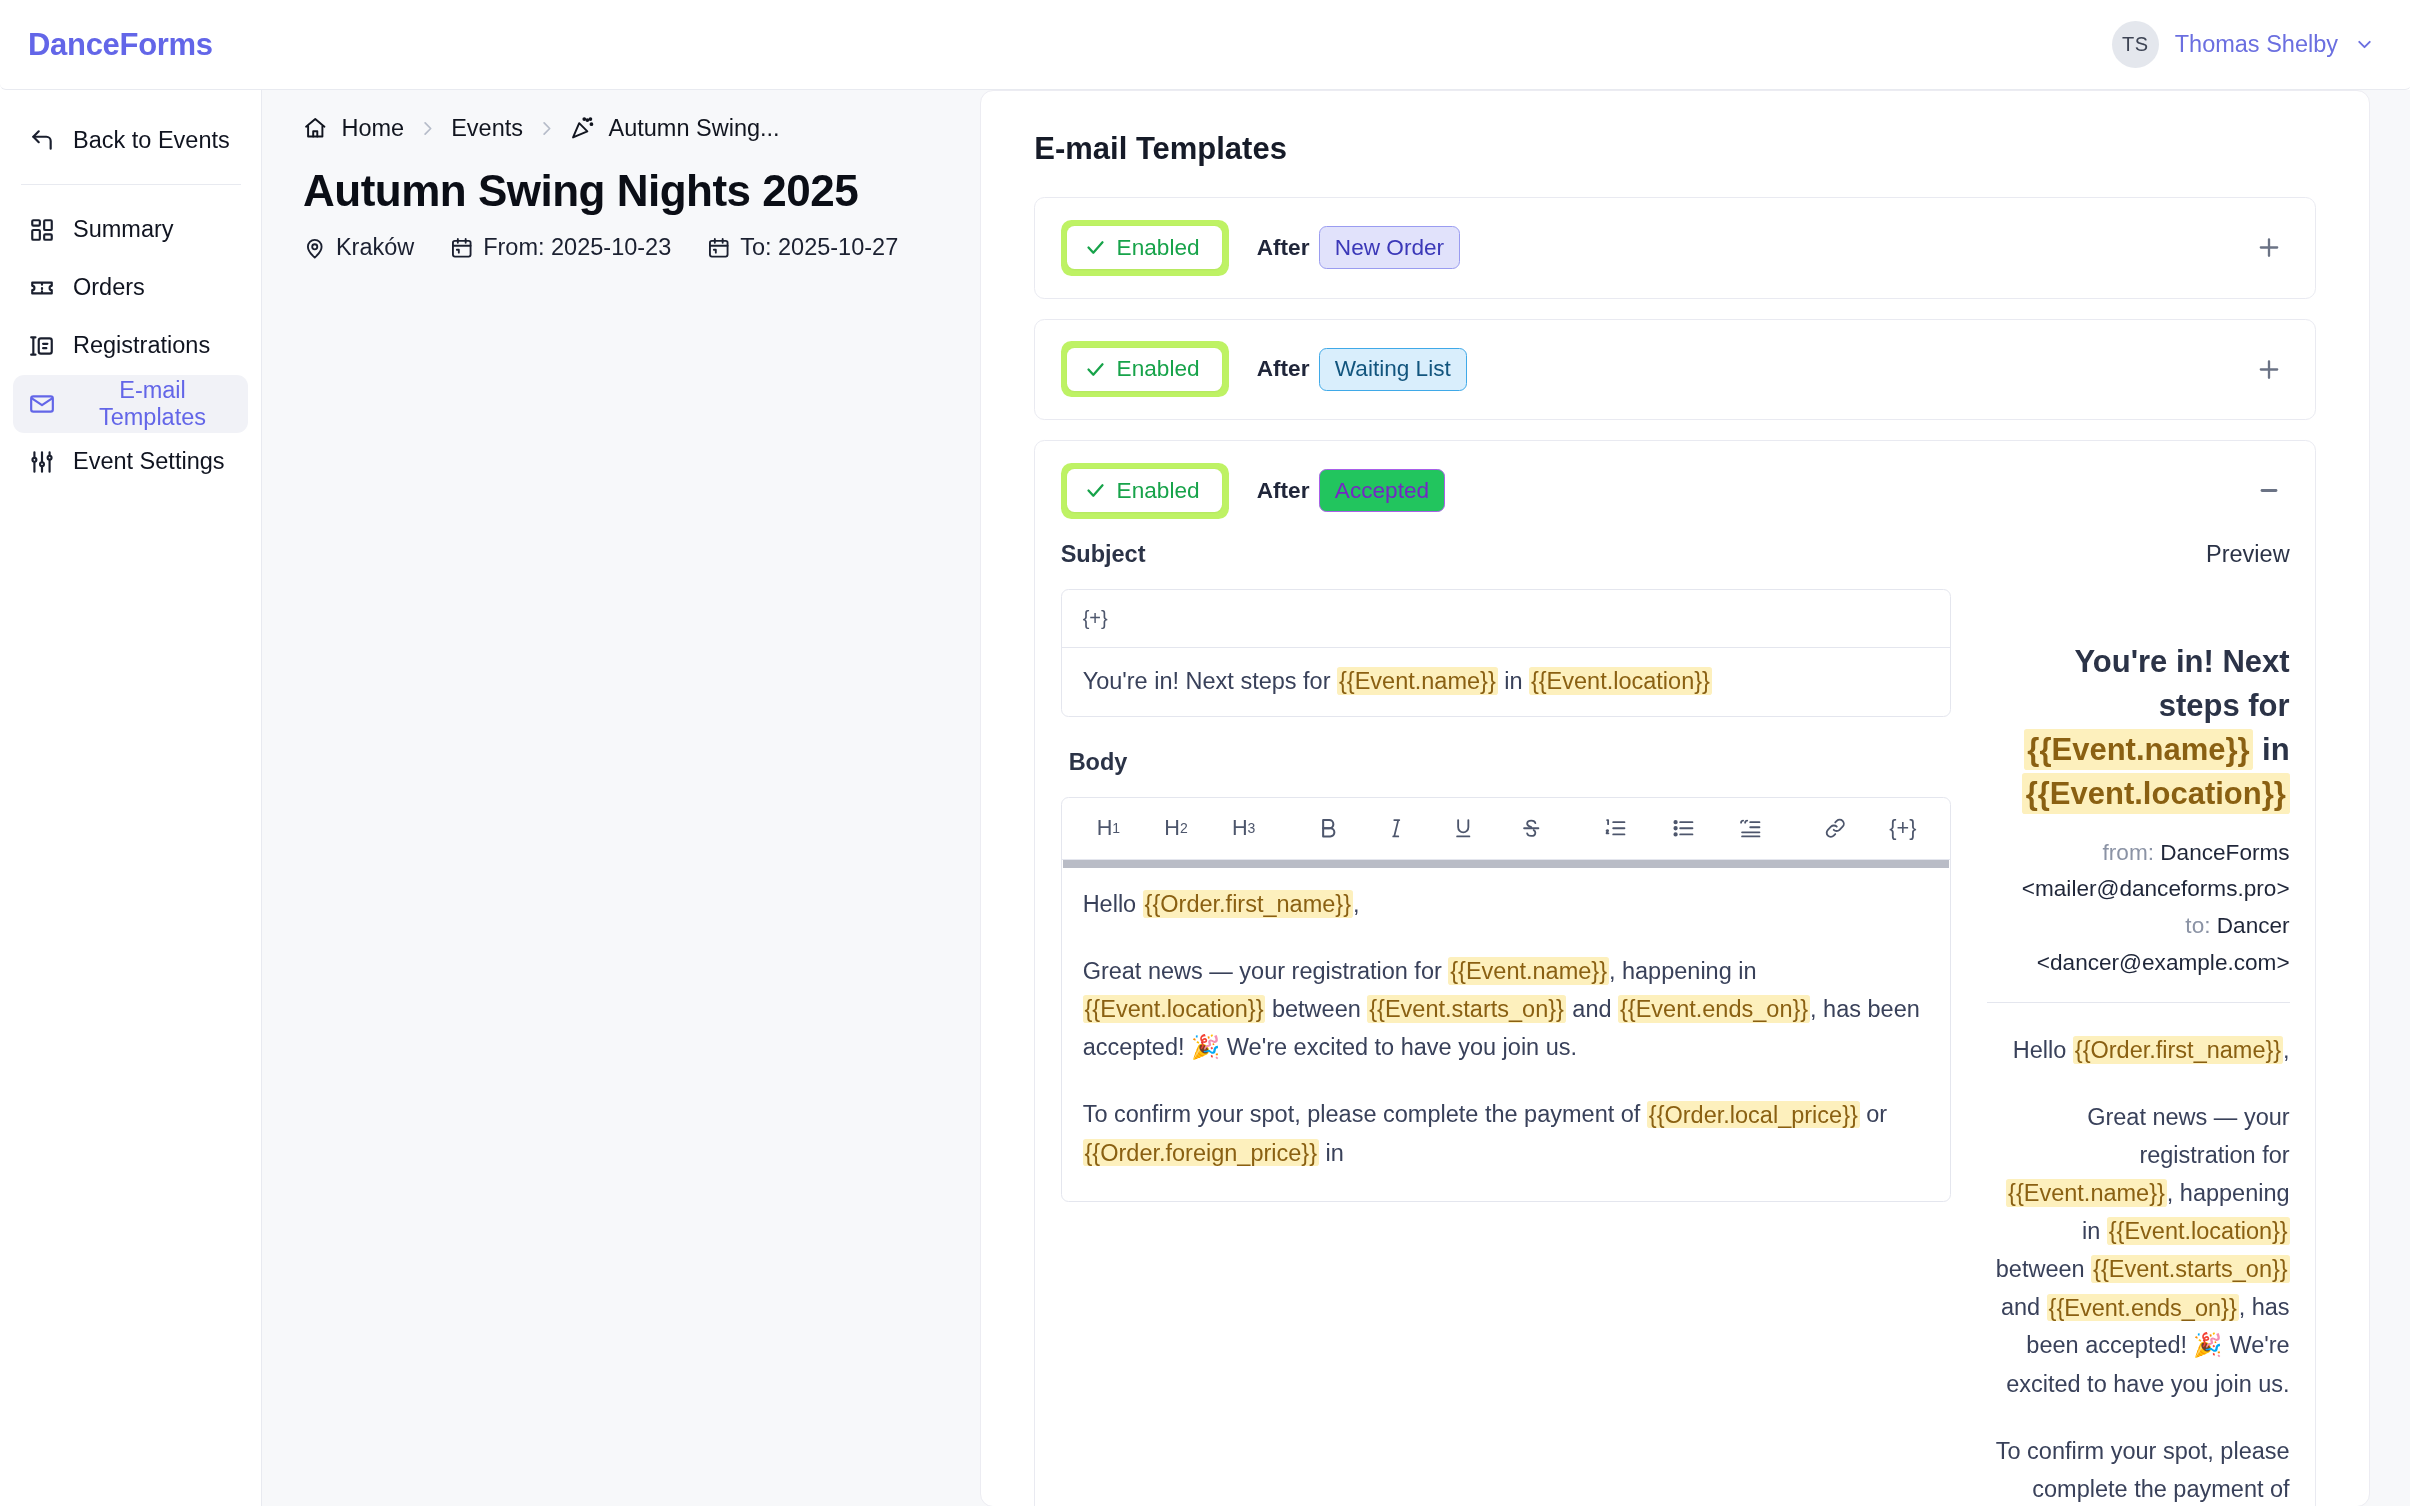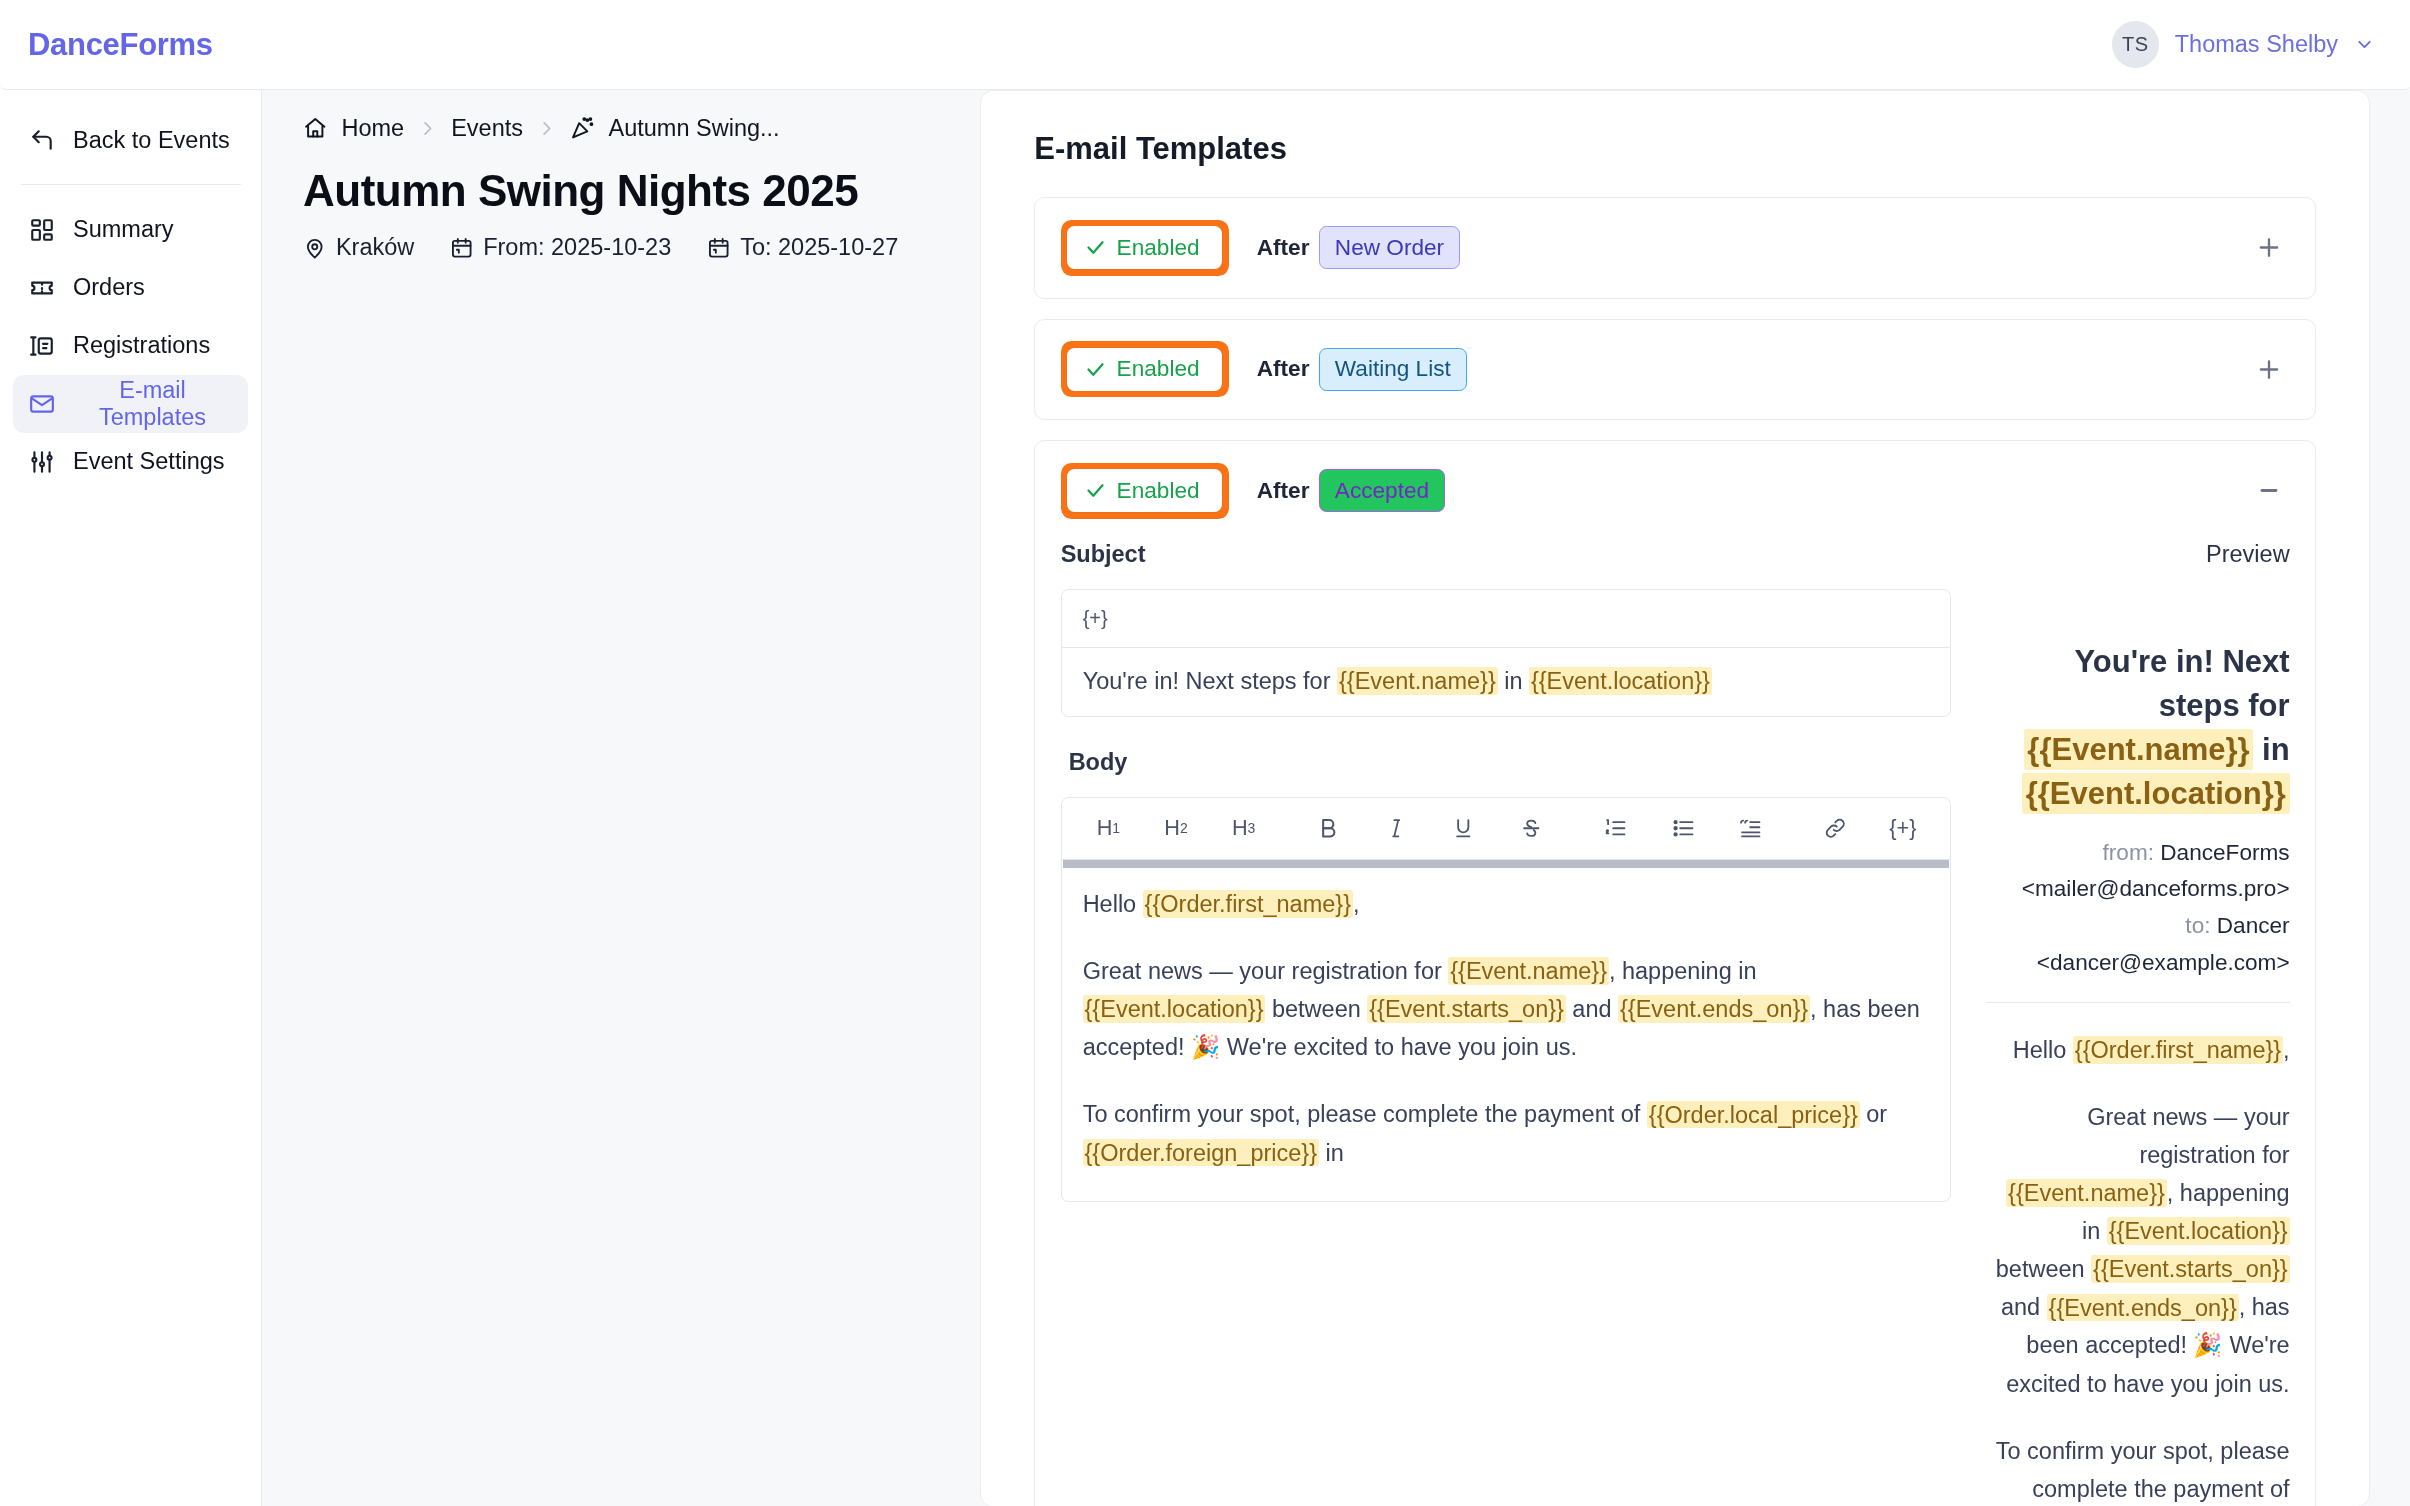--- a/index.html
+++ b/index.html
@@ -93,21 +93,21 @@
     border-radius: 10.4px;
     margin-bottom: 20px;
     background: #fff;
   }
   .tpl-head {
     display: flex; align-items: center;
     padding: 21.7px 25.4px;
     position: relative;
   }
   .toggle-wrap {
-    background: #f97316; border-radius: 10.4px; padding: 6.6px;
+    background: #bef264; border-radius: 10.4px; padding: 6.6px;
     display: inline-flex;
   }
   .toggle-pill {
     background: #ffffff; border-radius: 7.5px;
     padding: 8.5px 22.6px 8.5px 18px;
     display: flex; align-items: center; gap: 10.4px;
     font-size: 22.6px; color: #17a34a; font-weight: 400;
     box-shadow: 0 0.9px 1.9px rgba(16,24,40,.05);
     cursor: pointer;
   }

